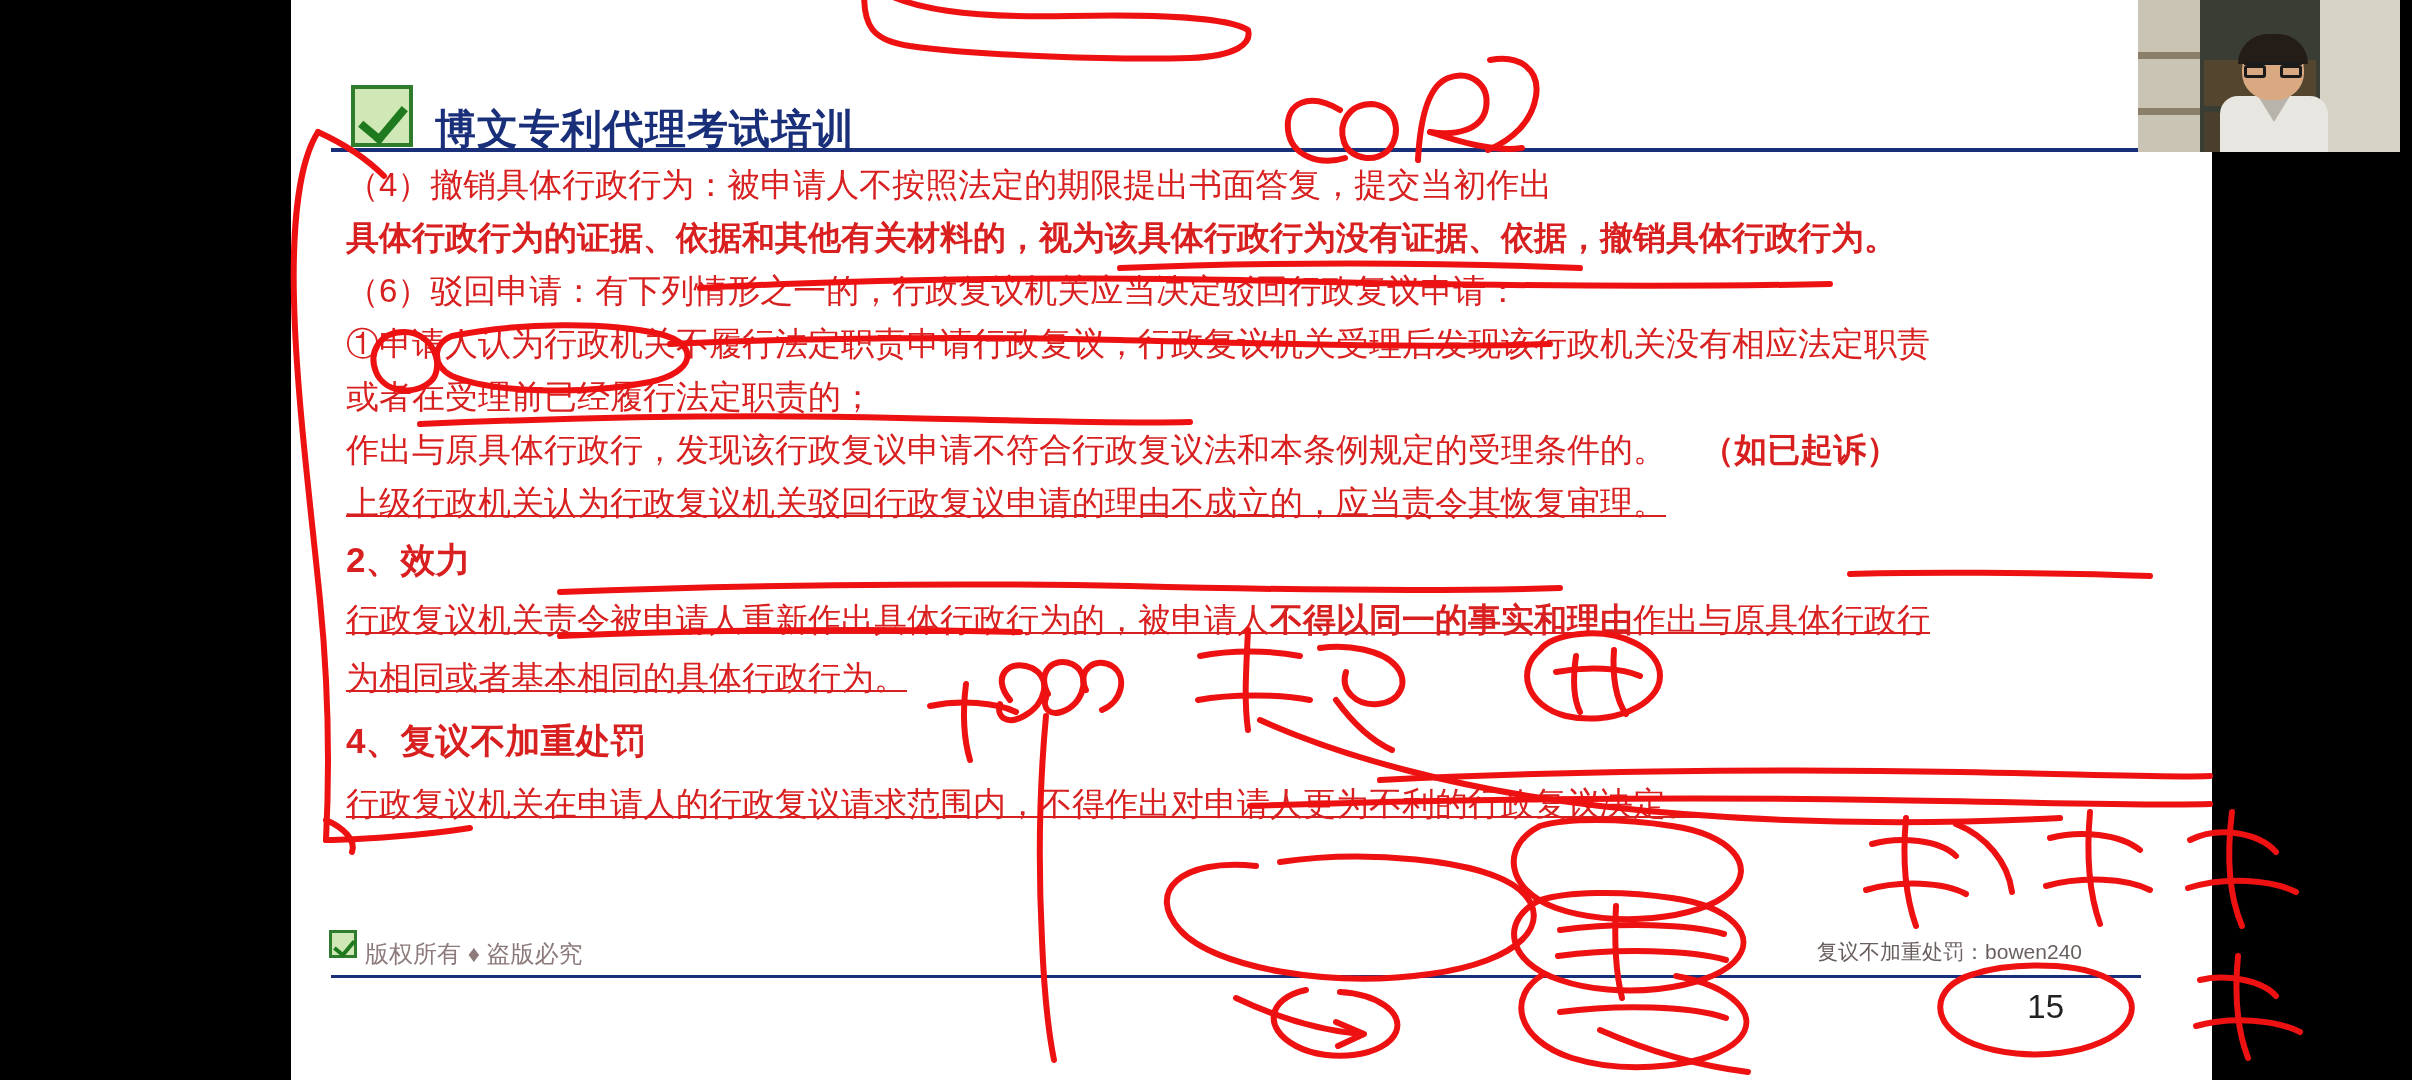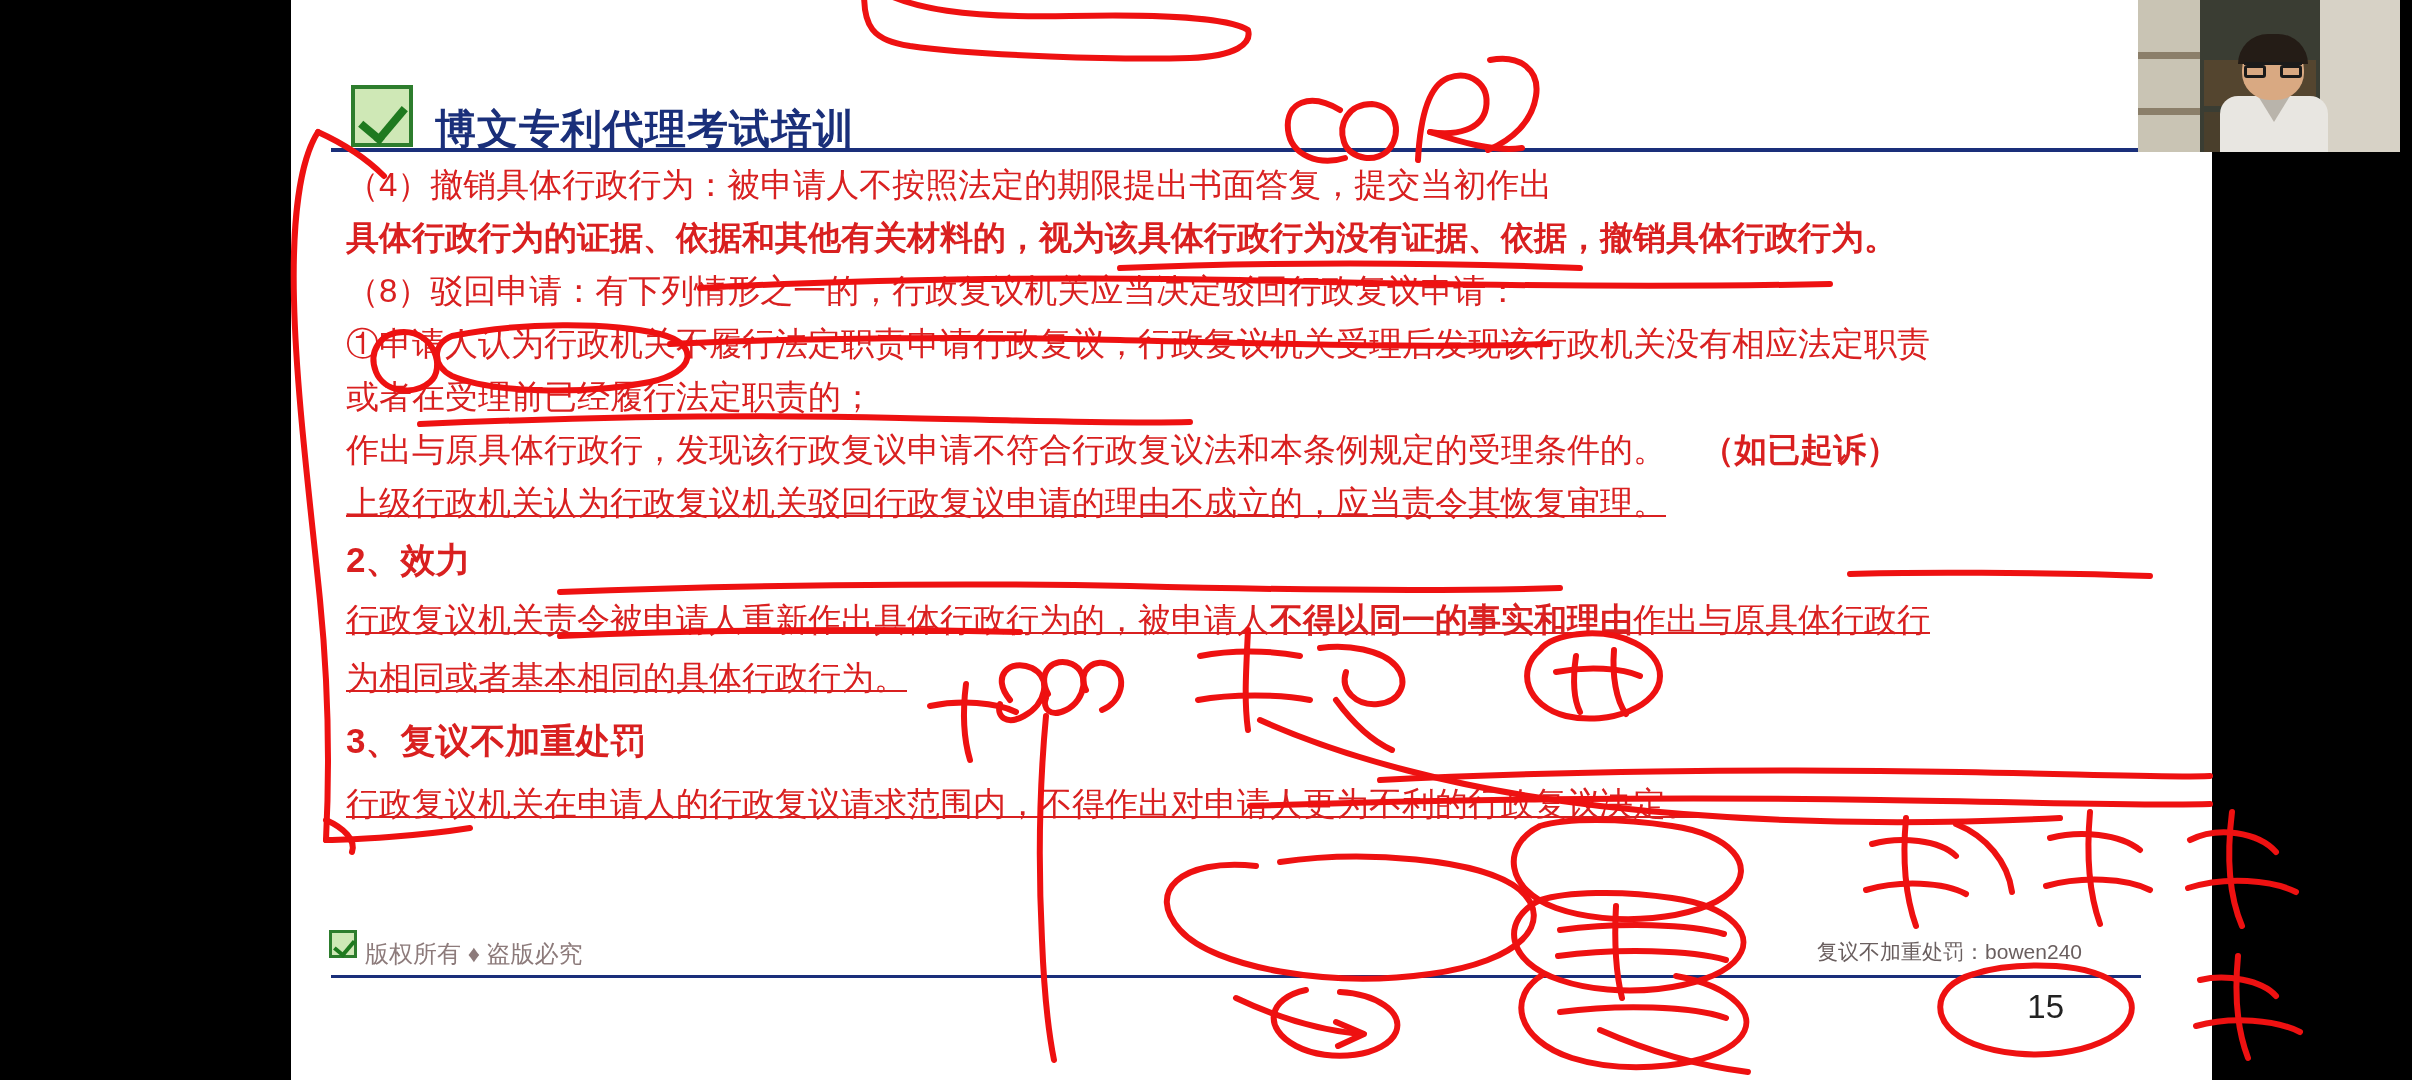--- a/index.html
+++ b/index.html
@@ -193,21 +193,21 @@
 
       <div class="line">
         <span>（4）撤销具体行政行为：被申请人不按照法定的期限提出书面答复，提交当初作出</span>
       </div>
 
       <div class="line bold">
         <span>具体行政行为的证据、依据和其他有关材料的，视为该具体行政行为没有证据、依据，撤销具体行政行为。</span>
       </div>
 
       <div class="line">
-        <span>（8）驳回申请：有下列情形之一的，行政复议机关应当决定驳回行政复议申请：</span>
+        <span>（6）驳回申请：有下列情形之一的，行政复议机关应当决定驳回行政复议申请：</span>
       </div>
 
       <div class="line">
         <span>①申请人认为行政机关不履行法定职责申请行政复议，行政复议机关受理后发现该行政机关没有相应法定职责</span>
       </div>
 
       <div class="line">
         <span>或者在受理前已经履行法定职责的；</span>
       </div>
 
@@ -226,21 +226,21 @@
 
       <div class="line" style="line-height:58px;">
         <span class="u">行政复议机关责令被申请人重新作出具体行政行为的，被申请人</span><span class="u b">不得以同一的事实和理由</span><span class="u">作出与原具体行政行</span>
       </div>
 
       <div class="line" style="line-height:58px;">
         <span class="u">为相同或者基本相同的具体行政行为。</span>
       </div>
 
       <div class="line big" style="line-height:68px;">
-        <span>3、复议不加重处罚</span>
+        <span>4、复议不加重处罚</span>
       </div>
 
       <div class="line" style="line-height:58px;">
         <span class="u">行政复议机关在申请人的行政复议请求范围内，不得作出对申请人更为不利的行政复议决定。</span>
       </div>
 
     </div>
 
     <div id="footer-check"></div>
     <div id="footer-left">版权所有 ♦ 盗版必究</div>

